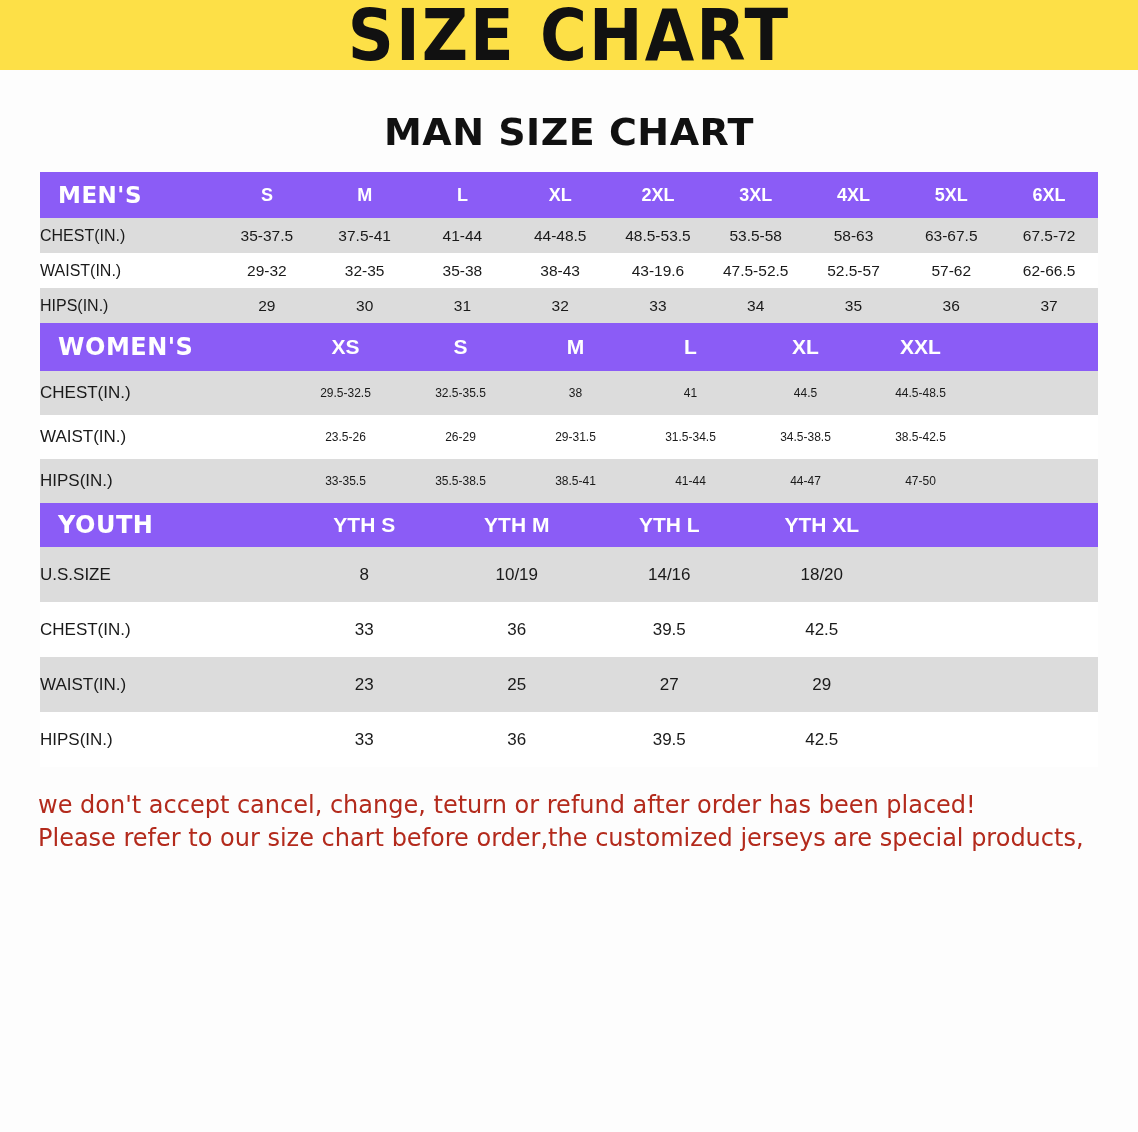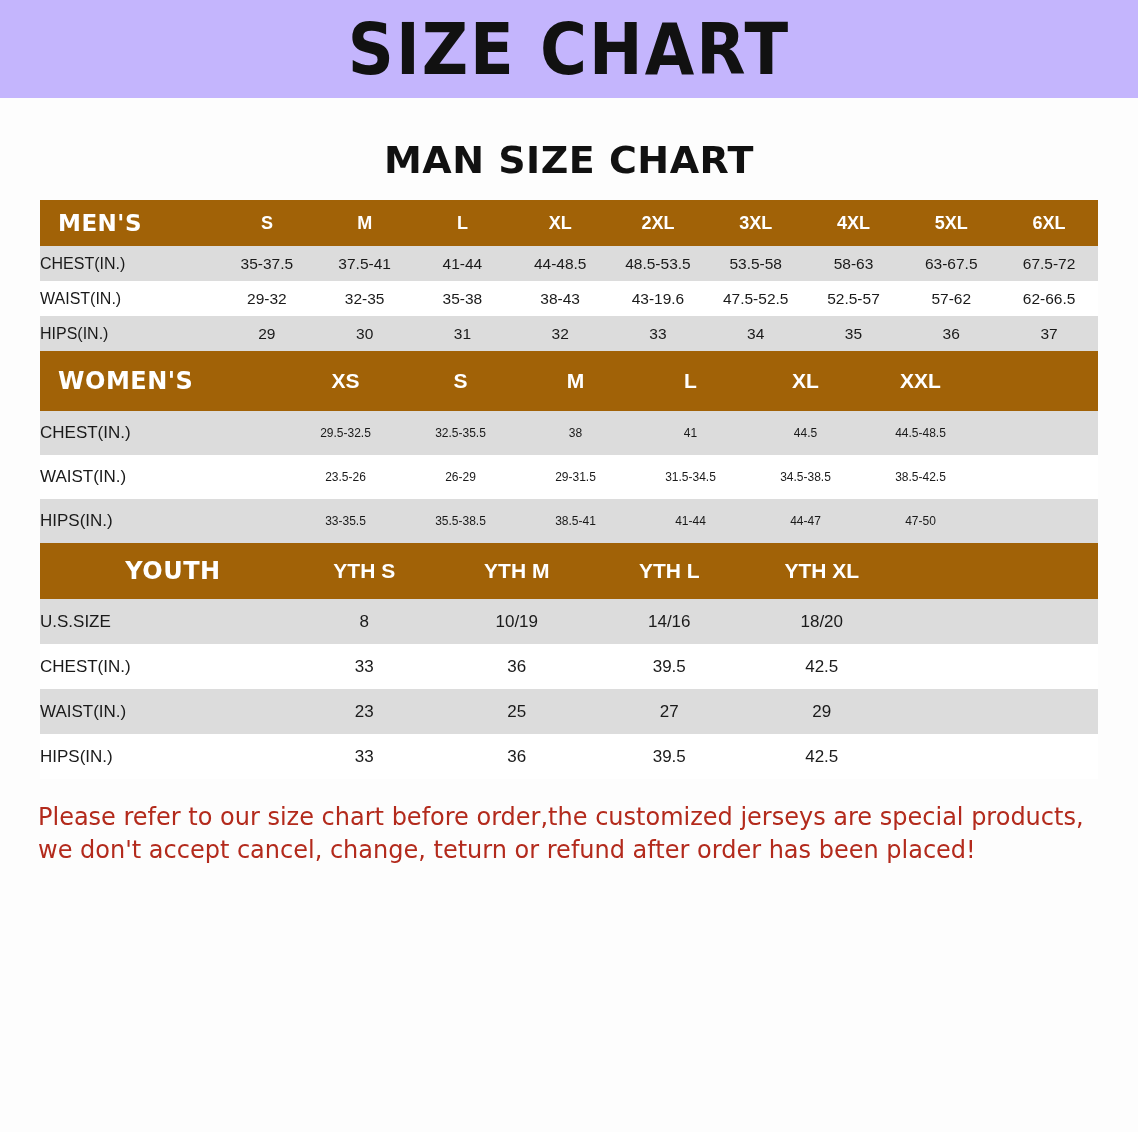--- a/index.html
+++ b/index.html
@@ -16,22 +16,22 @@
   .page {
     position: relative;
     width: 1138px;
     height: 1132px;
     background: #fdfdfd;
     box-sizing: border-box;
   }
 
   
   .banner {
-    height: 98px;
-    background: #c4b5fd;
+    height: 70px;
+    background: #fde047;
     display: flex;
     align-items: center;
     justify-content: center;
   }
   .banner-title {
     font-family: "DejaVu Sans", sans-serif;
     font-weight: bold;
     font-size: 64px;
     letter-spacing: 2px;
     color: #111111;
@@ -65,21 +65,21 @@
     text-align: center;
     font-family: "Liberation Sans", sans-serif;
     font-size: 16px;
     color: #1a1a1a;
     padding: 0;
     height: 35px;
     vertical-align: middle;
     white-space: nowrap;
   }
   table.chart thead th {
-    background: #a16207;
+    background: #8b5cf6;
     color: #ffffff;
     font-size: 19px;
     height: 46px;
     font-family: "Liberation Sans", sans-serif;
   }
   table.chart thead th.corner {
     font-family: "DejaVu Sans", sans-serif;
     font-weight: bold;
     font-size: 23px;
     text-align: left;
@@ -98,28 +98,28 @@
   #men-table thead th { font-size: 18px; }
   #men-table thead th.corner { font-size: 23px; }
   #men-table td { font-size: 15.5px; }
   #men-table td.rowlabel { font-size: 16px; }
 
   #women-table thead th { font-size: 21px; }
   #women-table thead th.corner { font-size: 24px; }
   #women-table td { font-size: 12px; }
   #women-table td.rowlabel { font-size: 17px; }
   #women-table th, #women-table td { height: 44px; }
-  #women-table thead th { height: 60px; }
+  #women-table thead th { height: 48px; }
 
   #youth-table thead th { font-size: 21px; }
   #youth-table thead th.corner { font-size: 24px; }
   #youth-table td { font-size: 17px; }
   #youth-table td.rowlabel { font-size: 17px; }
-  #youth-table th, #youth-table td { height: 45px; }
-  #youth-table thead th { height: 56px; text-align: center; }
+  #youth-table th, #youth-table td { height: 55px; }
+  #youth-table thead th { height: 44px; }
 
   
   .note {
     margin: 22px 38px 0 38px;
     font-family: "DejaVu Sans", sans-serif;
     font-size: 24px;
     line-height: 1.38;
     color: #b32a1c;
   }
   .note div { white-space: nowrap; }
@@ -283,17 +283,17 @@
           <td>36</td>
           <td>39.5</td>
           <td>42.5</td>
           <td></td>
         </tr>
       </tbody>
     </table>
   </div>
 
   <div class="note">
+    <div>we don't accept cancel, change, teturn or refund after order has been placed!</div>
     <div>Please refer to our size chart before order,the customized jerseys are special products,</div>
-    <div>we don't accept cancel, change, teturn or refund after order has been placed!</div>
   </div>
 
 </div>
 
 </body></html>

